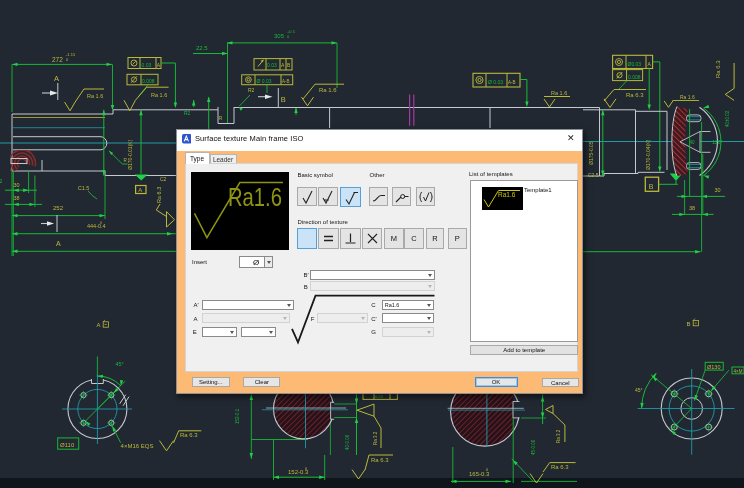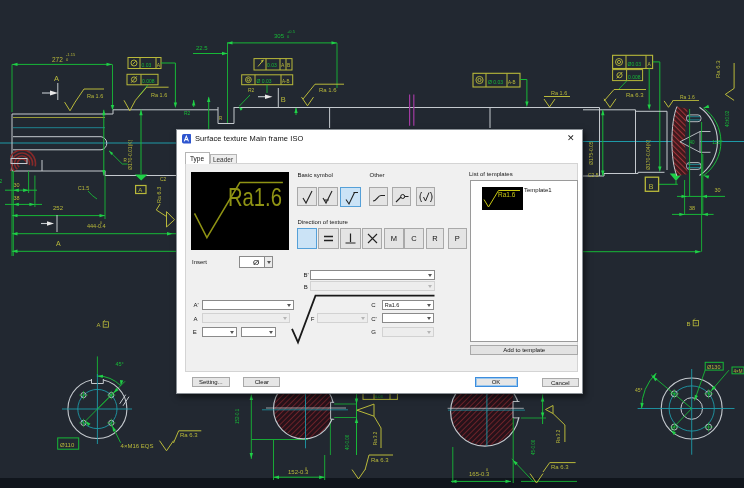--- a/index.html
+++ b/index.html
@@ -1,18 +1,18 @@
 <!DOCTYPE html>
 <html><head>
 <meta charset="utf-8">
 <style>
 html,body{margin:0;padding:0;background:#222831;}
 #stage{position:relative;width:744px;height:488px;overflow:hidden;background:#222831;font-family:"Liberation Sans",sans-serif;}
 #cad{position:absolute;left:0;top:0;}
-#dlg{position:absolute;left:176px;top:129px;width:406.5px;height:265px;background:#ffffff;border:1px solid #8a9096;box-shadow:2px 3px 6px rgba(0,0,0,.55);box-sizing:border-box;font-family:"Liberation Sans",sans-serif;}
+#dlg{position:absolute;left:176px;top:129px;width:406.5px;height:265px;background:#fdba74;border:1px solid #8a9096;box-shadow:2px 3px 6px rgba(0,0,0,.55);box-sizing:border-box;font-family:"Liberation Sans",sans-serif;}
 #dlg *{box-sizing:border-box;}
 .abs{position:absolute;}
 #tbar{position:absolute;left:0;top:0;width:100%;height:21px;background:#fff;}
 #ttxt{position:absolute;left:18px;top:4px;font-size:7.5px;color:#101010;letter-spacing:.1px;}
 #tclose{position:absolute;right:7px;top:4px;font-size:9px;color:#222;line-height:9px;}
 .tab{position:absolute;font-size:6.5px;color:#111;text-align:center;}
 #tabframe{position:absolute;left:7.5px;top:32.5px;width:393px;height:209.5px;border:1px solid #d4d4d4;background:#f0f0f0;}
 .lbl{position:absolute;font-size:6px;color:#151515;white-space:nowrap;}
 .btn{position:absolute;background:#e4e4e4;border:1px solid #a9a9a9;}
 .btnsel{background:#cbe3f6;border:1px solid #55a0d8;}

